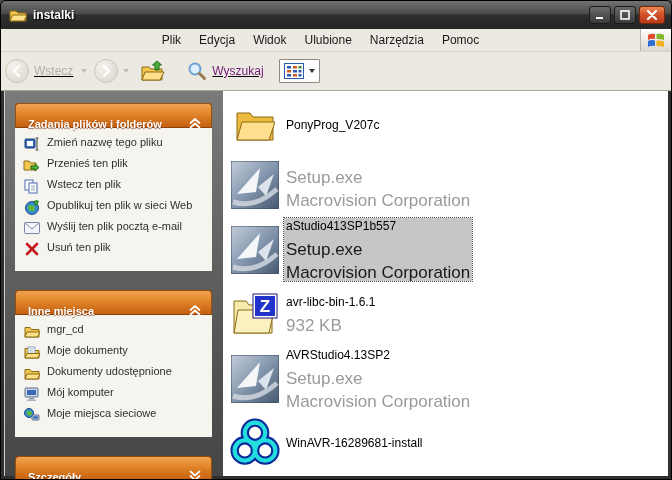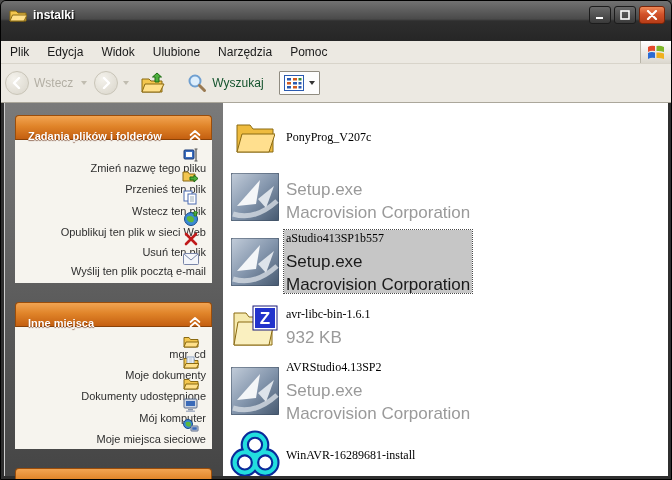--- a/index.html
+++ b/index.html
@@ -1,71 +1,71 @@
 <!DOCTYPE html>
 <html><head>
 <meta charset="utf-8">
 <style>
   html,body{margin:0;padding:0;width:672px;height:480px;overflow:hidden;background:#4a4a4a;
     font-family:"Liberation Sans","DejaVu Sans",sans-serif;}
   .window{width:672px;height:480px;box-sizing:border-box;display:flex;flex-direction:column;
     border:1px solid #000;border-radius:6px 6px 0 0;overflow:hidden;background:#2f2f2f;}
   
-  .titlebar{height:28px;flex:0 0 28px;display:flex;align-items:center;padding:0 6px 12px 8px;
+  .titlebar{height:28px;flex:0 0 28px;display:flex;align-items:center;padding:0 6px 0 8px;
     background:linear-gradient(#727272,#4a4a4a 45%,#2e2e2e 50%,#262626);}
   .titlebar .ticon{width:18px;height:14px;margin-right:6px;}
   .titlebar .ttext{color:#fff;font-weight:bold;font-size:12px;text-shadow:1px 1px 1px #000;flex:1;}
   .winbtn{width:22px;height:18px;margin-left:3px;border-radius:3px;border:1px solid #1c1c1c;
     display:flex;align-items:center;justify-content:center;box-sizing:border-box;
     background:linear-gradient(#6a6a6a,#3a3a3a);}
   .winbtn svg{display:block;}
   .winbtn.close{width:26px;background:linear-gradient(#ef8a58,#d2522b 45%,#b63c17);border-color:#7a2408;}
   
   .menubar{height:22px;flex:0 0 22px;background:#ece9e2;display:flex;align-items:stretch;
     border-bottom:1px solid #d8d4ca;}
-  .menu-items{display:flex;flex:1;}
+  .menu-items{display:flex;flex:1;justify-content:center;}
   .menu-item{padding:0 9px;font-size:12px;color:#1a1a1a;display:flex;align-items:center;cursor:default;}
   .winlogo{width:30px;border-left:1px solid #b8b4a8;background:linear-gradient(#ffffff,#dcd8cf);
     display:flex;align-items:center;justify-content:center;}
   
   .toolbar{height:38px;flex:0 0 38px;background:#ece9e2;display:flex;align-items:center;
-    padding:0 4px;border-bottom:1px solid #aba79b;}
+    padding:0 4px;border-bottom:1px solid #aba79b;text-decoration:underline;}
   .navbtn{display:flex;align-items:center;margin-right:2px;}
   .circle{width:24px;height:24px;border-radius:50%;border:1px solid #c9c5b8;box-sizing:border-box;
     background:radial-gradient(circle at 35% 30%,#f4f2ec,#d9d5ca);display:flex;align-items:center;justify-content:center;}
   .navlabel{font-size:12px;color:#b3afa4;margin:0 3px 0 5px;}
   .dd{width:0;height:0;border-left:3px solid transparent;border-right:3px solid transparent;
     border-top:4px solid #c0bcb0;margin:0 5px;}
   .tbtn{display:flex;align-items:center;padding:0 5px;margin-right:2px;}
-  .tbtn .tlabel{font-size:12px;color:#14532d;margin-left:5px;}
+  .tbtn .tlabel{font-size:12px;color:#701a75;margin-left:5px;}
   .tbtn svg{display:block;}
   .viewsbtn{margin-left:8px;display:flex;align-items:center;padding:3px 4px;background:#fdfdfd;
     border:1px solid #8f8b80;border-radius:1px;}
   .viewsbtn .caret{width:0;height:0;border-left:3px solid transparent;border-right:3px solid transparent;
     border-top:4px solid #333;margin-left:5px;}
   
   .content{flex:1;display:flex;min-height:0;border-left:3px solid #2f2f2f;border-right:3px solid #2f2f2f;
     border-bottom:3px solid #2f2f2f;}
   .sidebar{width:219px;flex:0 0 219px;background:linear-gradient(#7a7a7a,#585858 60%,#454545);
     padding:12px 11px 0 11px;box-sizing:border-box;box-shadow:inset 1px 0 0 #cfcfcf;}
   .pane{margin-bottom:19px;}
   .pane-header{height:25px;display:flex;align-items:center;box-sizing:border-box;
     padding:16px 9px 0 12px;border-radius:4px 4px 0 0;border:1px solid #9a4d0b;border-bottom-color:#8a4208;
     background:linear-gradient(#f2a452,#e08429 45%,#c45f10);}
   .pane-header .ptitle{flex:1;color:#fff;font-weight:bold;font-size:11px;text-shadow:0 1px 1px rgba(90,30,0,.6);}
   .pane-body{background:#f6f4ee;padding:8px 6px 9px 8px;}
-  .pane-item{display:flex;align-items:flex-end;height:21px;cursor:default;flex-direction:column;}
+  .pane-item{display:flex;align-items:flex-start;height:21px;cursor:default;}
   .pane-item .picon{width:17px;height:16px;margin-right:7px;display:flex;align-items:center;justify-content:center;}
   .pane-item .plabel{font-size:11px;color:#2f2f2f;}
   
   .filelist{flex:1;background:#fff;padding:10px 0 0 7px;box-shadow:inset 0 1px 0 #fff;overflow:hidden;}
   .tile{display:flex;align-items:center;margin-bottom:9px;}
   .tile .ficon{width:50px;height:48px;flex:0 0 50px;display:flex;align-items:center;justify-content:center;}
   .tile .ftext{margin-left:4px;padding:1px 2px;}
-  .tile .fname{font-size:12px;color:#000;line-height:15px;font-family:Liberation Serif, serif;}
+  .tile .fname{font-size:12px;color:#000;line-height:15px;}
   .tile .fsub{font-size:17px;color:#9a9a9a;line-height:15px;margin-top:8px;}
   .tile.selected .ftext{background:#c6c6c6;outline:1px dotted #4a4a4a;}
   .tile.selected .fsub{color:#1a1a1a;}
   .tile.small-tile{margin-bottom:12px;}
 </style>
 </head>
 <body>
 
 <div class="window">
 
@@ -210,35 +210,35 @@
                   <circle cx="8" cy="8" r="6.5" fill="#3a8ad4" stroke="#1a4a8a"></circle>
                   <path d="M4 6 Q7 4 10 6 Q12 8 10 11 Q7 12 5 10 Q3 8 4 6 Z" fill="#5cb83c"></path>
                   <path d="M11 5 L11 2 L9.5 2 L12.5 0 L15 2 L13.5 2 L13.5 5 Z" fill="#4cae3c" stroke="#1e6c14" stroke-width="0.7"></path>
                 </svg>
               </span>
     <span class="plabel">Opublikuj ten plik w sieci Web</span>
   </div>
 
   <div class="pane-item">
     <span class="picon">
-                <svg width="14" height="14" viewBox="0 0 14 14">
-                  <path d="M2 2 L12 12 M12 2 L2 12" stroke="#c01a1a" stroke-width="2.6" stroke-linecap="round"></path>
-                </svg>
-              </span>
-    <span class="plabel">Usuń ten plik</span>
-  </div>
-
-  <div class="pane-item">
-    <span class="picon">
                 <svg width="16" height="12" viewBox="0 0 16 12">
                   <rect x="0.5" y="0.5" width="15" height="11" rx="1" fill="#f4f6fa" stroke="#7a86a8"></rect>
                   <path d="M1 1 L8 7 L15 1" fill="none" stroke="#7a86a8"></path>
                 </svg>
               </span>
     <span class="plabel">Wyślij ten plik pocztą e-mail</span>
+  </div>
+
+  <div class="pane-item">
+    <span class="picon">
+                <svg width="14" height="14" viewBox="0 0 14 14">
+                  <path d="M2 2 L12 12 M12 2 L2 12" stroke="#c01a1a" stroke-width="2.6" stroke-linecap="round"></path>
+                </svg>
+              </span>
+    <span class="plabel">Usuń ten plik</span>
   </div>
 </div>
   </div>
 
   <div class="pane">
     <div class="pane-header">
       <span class="ptitle">Inne miejsca</span>
       <span class="pchevron"><svg width="14" height="12" viewBox="0 0 14 12">
                 <path d="M2.5 6 L7 2 L11.5 6 M2.5 10.5 L7 6.5 L11.5 10.5" stroke="#fff" stroke-width="1.7" fill="none" stroke-linecap="round" stroke-linejoin="round"></path>
               </svg></span>

